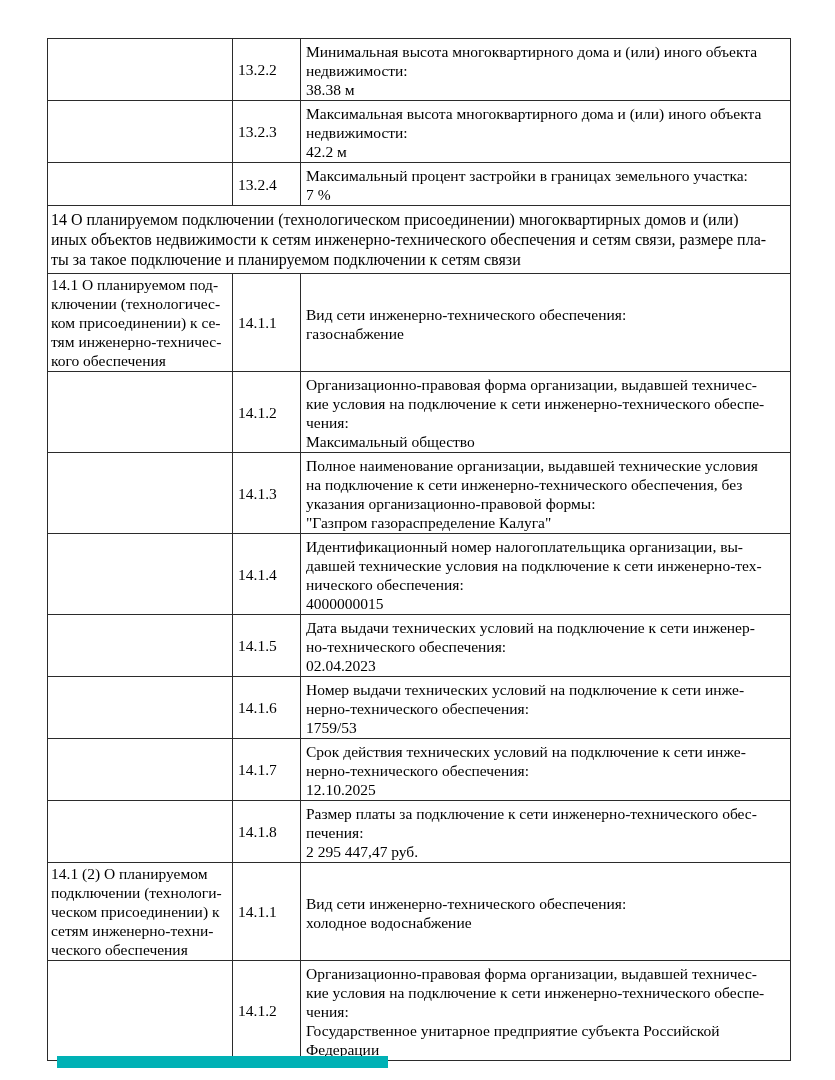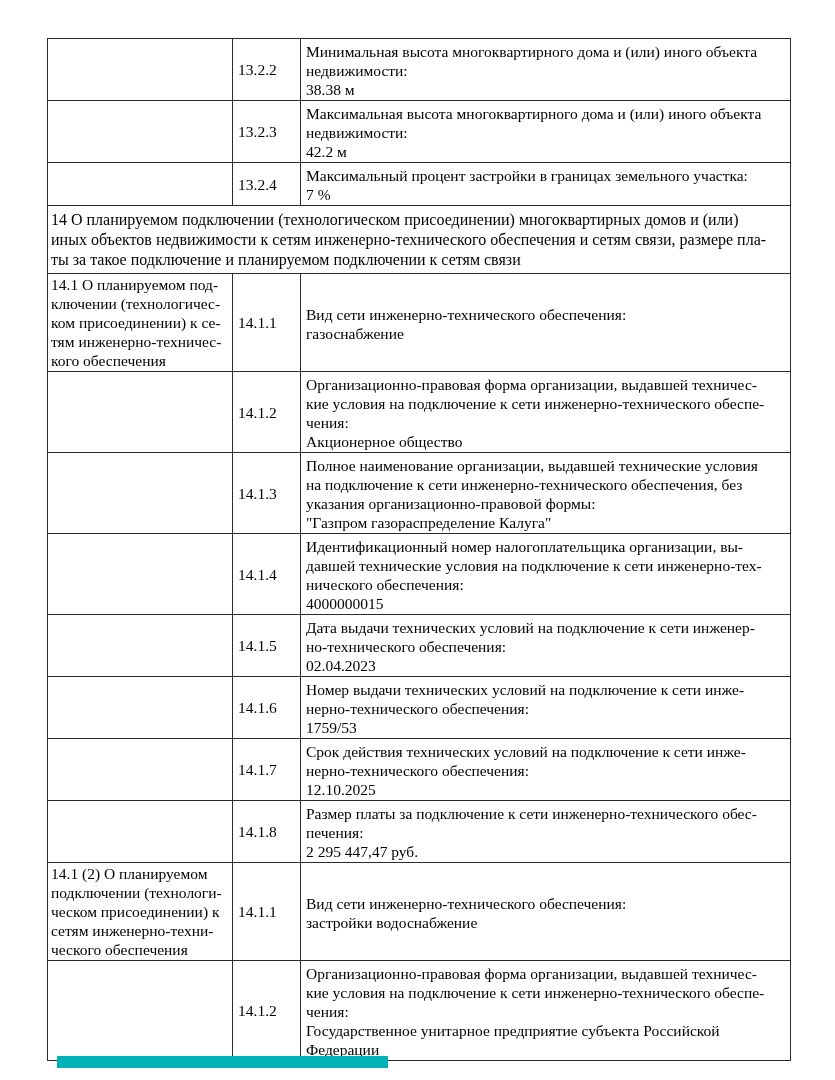--- a/index.html
+++ b/index.html
@@ -118,21 +118,21 @@
             <div class="desc-value">газоснабжение</div>
           </td>
         </tr>
         <tr style="height: 73px;">
           <td class="cell-left"></td>
           <td class="cell-num">14.1.2</td>
           <td class="cell-desc">
             <div class="desc-label">Организационно-правовая форма организации, выдавшей техничес-
 кие условия на подключение к сети инженерно-технического обеспе-
 чения:</div>
-            <div class="desc-value">Акционерное общество</div>
+            <div class="desc-value">Максимальный общество</div>
           </td>
         </tr>
         <tr style="height: 75px;">
           <td class="cell-left"></td>
           <td class="cell-num">14.1.3</td>
           <td class="cell-desc">
             <div class="desc-label">Полное наименование организации, выдавшей технические условия
 на подключение к сети инженерно-технического обеспечения, без
 указания организационно-правовой формы:</div>
             <div class="desc-value">"Газпром газораспределение Калуга"</div>
@@ -186,21 +186,21 @@
         </tr>
         <tr style="height: 95px;">
           <td class="cell-left">14.1 (2) О планируемом
 подключении (технологи-
 ческом присоединении) к
 сетям инженерно-техни-
 ческого обеспечения</td>
           <td class="cell-num">14.1.1</td>
           <td class="cell-desc">
             <div class="desc-label">Вид сети инженерно-технического обеспечения:</div>
-            <div class="desc-value">застройки водоснабжение</div>
+            <div class="desc-value">холодное водоснабжение</div>
           </td>
         </tr>
         <tr style="height: 97px;">
           <td class="cell-left"></td>
           <td class="cell-num">14.1.2</td>
           <td class="cell-desc">
             <div class="desc-label">Организационно-правовая форма организации, выдавшей техничес-
 кие условия на подключение к сети инженерно-технического обеспе-
 чения:</div>
             <div class="desc-value">Государственное унитарное предприятие субъекта Российской

